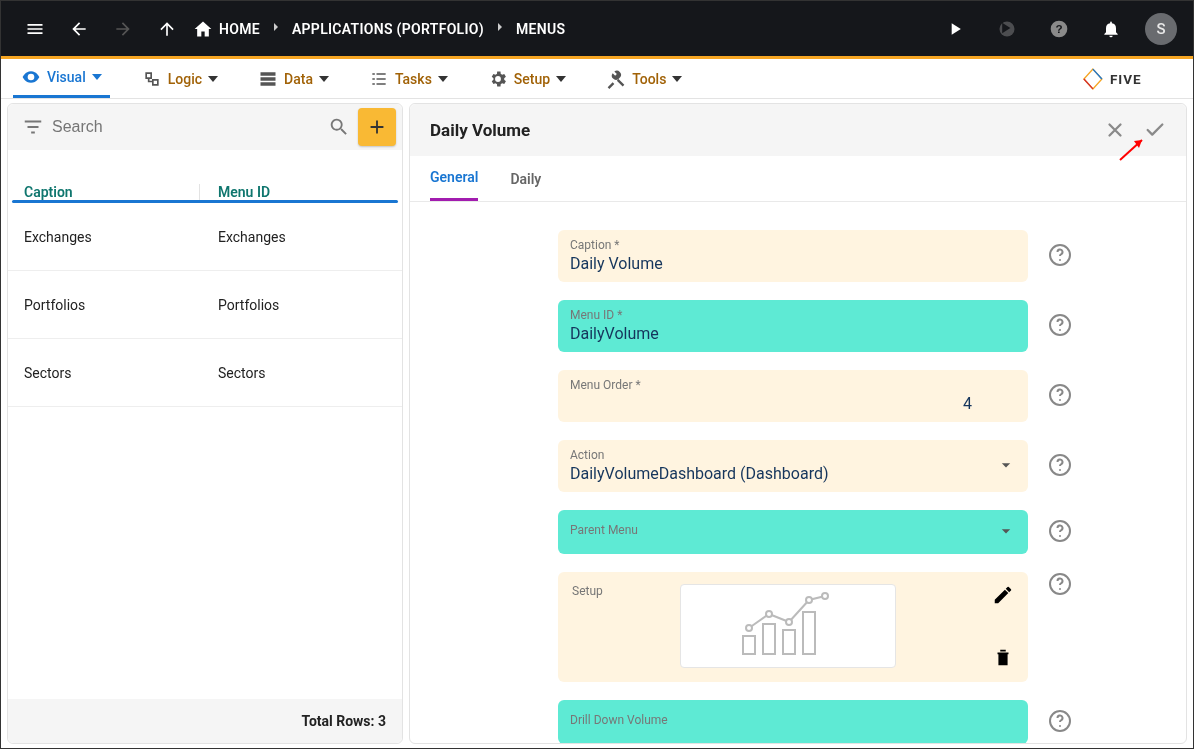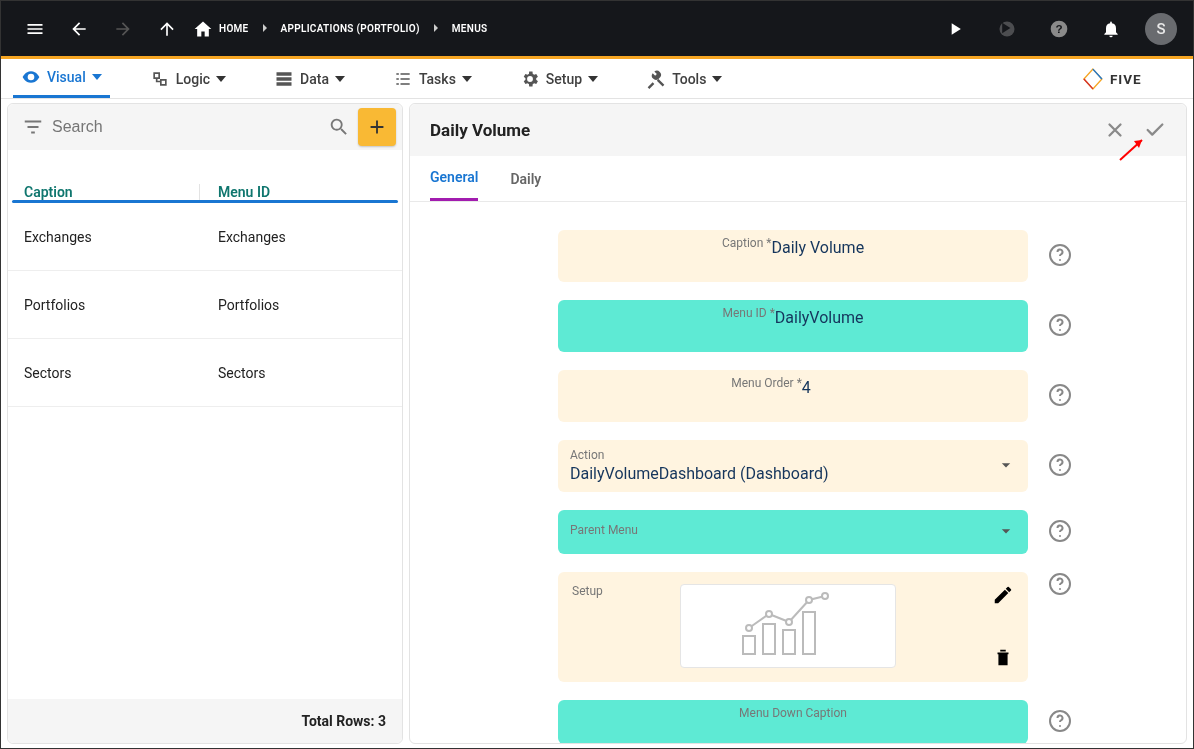--- a/index.html
+++ b/index.html
@@ -6,29 +6,29 @@
   html, body { width: 1194px; height: 749px; font-family: Roboto, Arial, sans-serif; font-size: 14px; color: #222; background: #fff; overflow: hidden; }
   body { border: 1px solid #333; }
 
   
   .topbar { height: 55px; background: #15171b; display: flex; align-items: center; padding: 0 16px; color: #fff; }
   .topbar .left { display: flex; align-items: center; gap: 8px; }
   .topbar .right { margin-left: auto; display: flex; align-items: center; gap: 16px; }
   .topbar svg { width: 20px; height: 20px; fill: #fff; }
   .iconbtn { width: 36px; height: 36px; display: flex; align-items: center; justify-content: center; cursor: pointer; border-radius: 4px; }
   .iconbtn.dim svg { fill: #555; }
-  .crumb { display: flex; align-items: center; gap: 8px; font-weight: 600; font-size: 10px; letter-spacing: .3px; }
+  .crumb { display: flex; align-items: center; gap: 8px; font-weight: 600; font-size: 14px; letter-spacing: .3px; }
   .crumb .chev svg { width: 16px; height: 16px; fill: #ccc; }
   .crumb span { color: #fff; }
   .avatar { width: 32px; height: 32px; border-radius: 50%; background: #696b6f; color: #e8e8e8; display: flex; align-items: center; justify-content: center; font-weight: 500; font-size: 15px; }
   .accentline { height: 3px; background: #f6a623; }
 
   
-  .tabsbar { height: 40px; border-bottom: 1px solid #e3e3e3; display: flex; align-items: stretch; padding: 0 12px; gap: 32px; }
-  .tabgroup { display: flex; align-items: center; gap: 6px; padding: 0 8px; color: #404040; font-weight: 500; cursor: pointer; }
+  .tabsbar { height: 40px; border-bottom: 1px solid #e3e3e3; display: flex; align-items: stretch; padding: 0 12px; gap: 24px; }
+  .tabgroup { display: flex; align-items: center; gap: 6px; padding: 0 8px; color: #a16207; font-weight: 500; cursor: pointer; }
   .tabgroup svg.ticon { width: 20px; height: 20px; fill: #555; }
   .tabgroup svg.tri { width: 10px; height: 10px; fill: #333; }
   .tabgroup.active { color: #1976d2; border-bottom: 3px solid #1976d2; }
   .tabgroup.active svg { fill: #1976d2; }
   .brand { margin-left: auto; display: flex; align-items: center; padding-right: 8px; }
 
   
   .main { display: flex; height: calc(749px - 55px - 3px - 40px - 2px); }
   .pane-left { width: 396px; border-right: none; display: flex; flex-direction: column; border: 1px solid #e3e3e3; border-radius: 6px; margin: 4px 6px 4px 6px; background: #fff; }
   .pane-left .searchrow { height: 46px; display: flex; align-items: center; padding: 0 6px 0 14px; background:#f5f5f5; border-top-left-radius:6px; border-top-right-radius:6px; gap: 8px; }
@@ -59,21 +59,21 @@
 
   .subtabs { height: 46px; display: flex; align-items: stretch; padding: 0 20px; border-bottom: 1px solid #e9e9e9; gap: 32px; }
   .subtab { display: flex; align-items: center; font-weight: 600; color: #666; cursor: pointer; }
   .subtab.active { color: #1976d2; border-bottom: 3px solid #a21caf; }
 
   .form-scroll { flex: 1; overflow: auto; padding: 28px 16px 20px 148px; position: relative; }
   .form-scroll::-webkit-scrollbar { width: 12px; }
   .form-scroll::-webkit-scrollbar-thumb { background: #bcbcbc; border-radius: 6px; }
 
   .frow { display: flex; align-items: center; gap: 20px; margin-bottom: 18px; }
-  .field { flex: 0 0 470px; border-radius: 6px; position: relative; padding: 6px 12px 8px 12px; min-height: 52px; display: flex; flex-direction: row; justify-content: center; }
+  .field { flex: 0 0 470px; border-radius: 6px; position: relative; padding: 6px 12px 8px 12px; min-height: 52px; display: flex; flex-direction: column; justify-content: center; }
   .field.yellow { background: #fff4e0; }
   .field.blue { background: #5eead4; }
   .field label { font-size: 12px; color: #777; }
   .field .val { font-size: 16px; color: #15355c; margin-top: 2px; }
   .field .val.num { text-align: right; padding-right: 44px; }
   .field.select { flex-direction: row; align-items: center; }
   .field.select .col { flex:1; display:flex; flex-direction:column; }
   .field.select svg { width: 20px; height: 20px; fill: #555; }
   .helpicon svg { width: 24px; height: 24px; fill: none; stroke: #888; stroke-width: 2; }
 
@@ -391,21 +391,21 @@
         </div>
         <div class="helpicon"><svg viewBox="0 0 24 24">
               <circle cx="12" cy="12" r="10"></circle>
               <path d="M9.5 9a2.5 2.5 0 1 1 3.5 2.3c-.9.4-1 1-1 1.7" stroke="#888" fill="none"></path>
               <circle cx="12" cy="17" r="1" fill="#888" stroke="none"></circle>
             </svg></div>
       </div>
 
       <div class="frow">
         <div class="field blue" style="min-height:44px;">
-          <label>Menu Down Caption</label>
+          <label>Drill Down Volume</label>
           <div class="val"></div>
         </div>
         <div class="helpicon"><svg viewBox="0 0 24 24">
               <circle cx="12" cy="12" r="10"></circle>
               <path d="M9.5 9a2.5 2.5 0 1 1 3.5 2.3c-.9.4-1 1-1 1.7" stroke="#888" fill="none"></path>
               <circle cx="12" cy="17" r="1" fill="#888" stroke="none"></circle>
             </svg></div>
       </div>
 
     </div>

